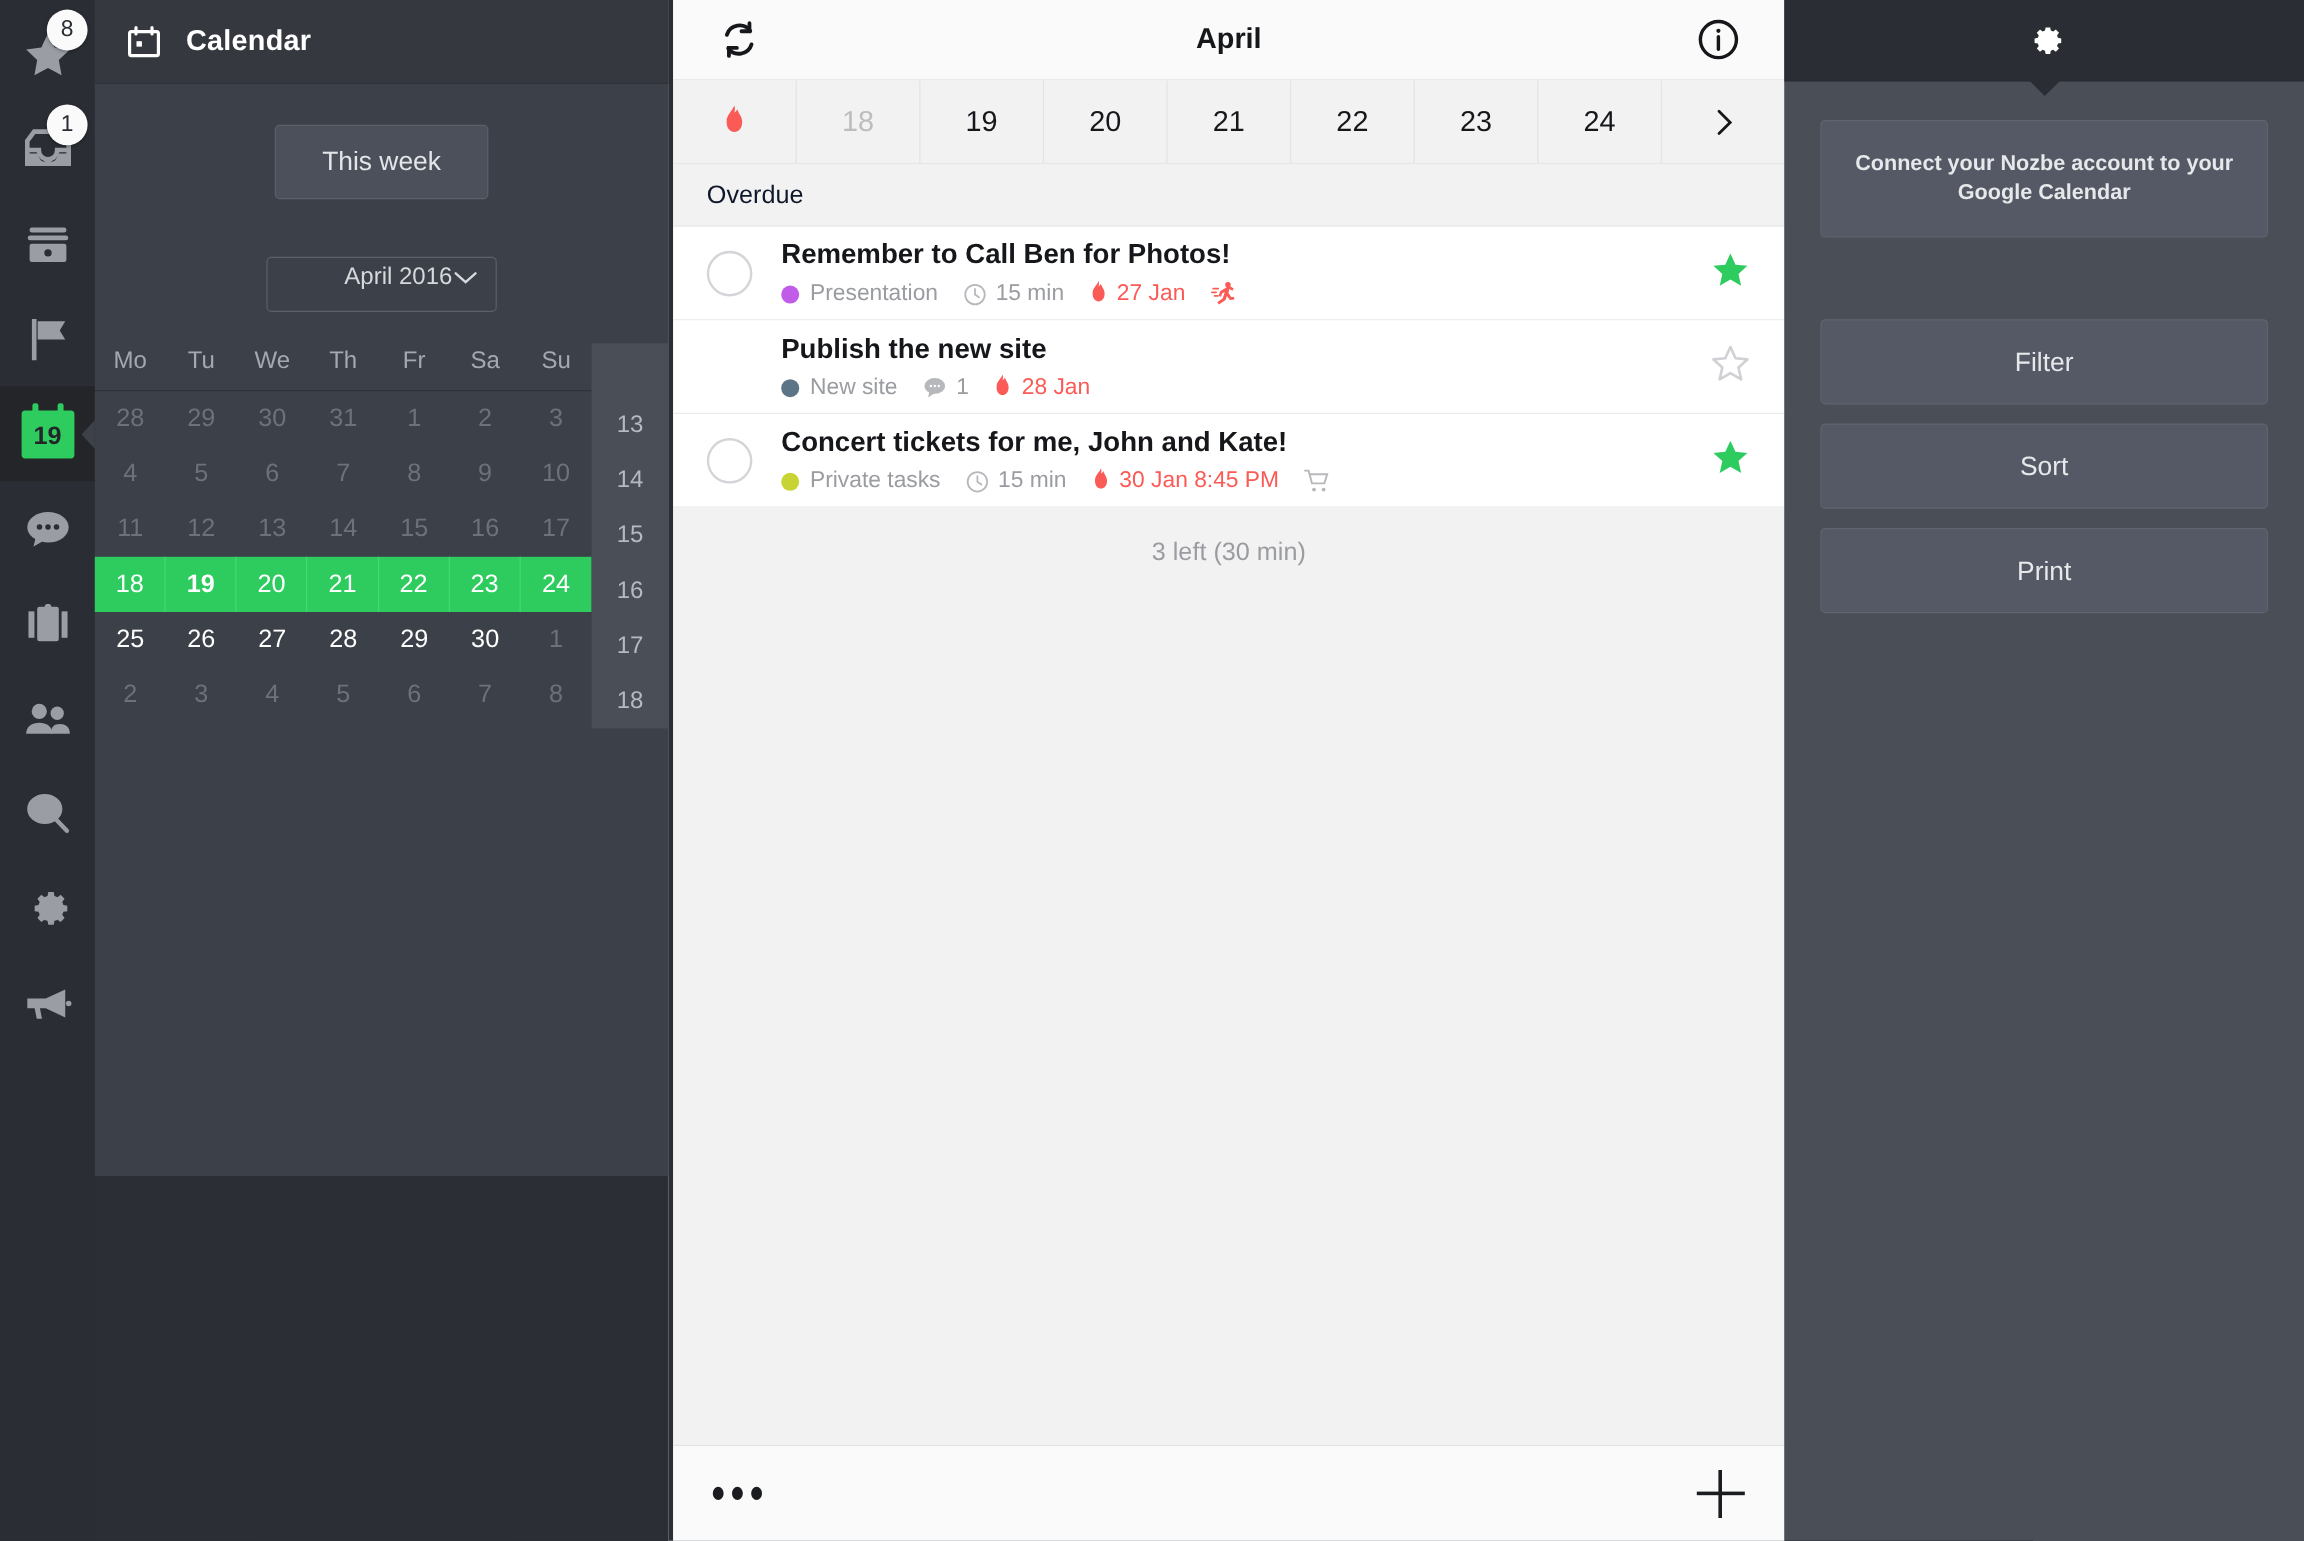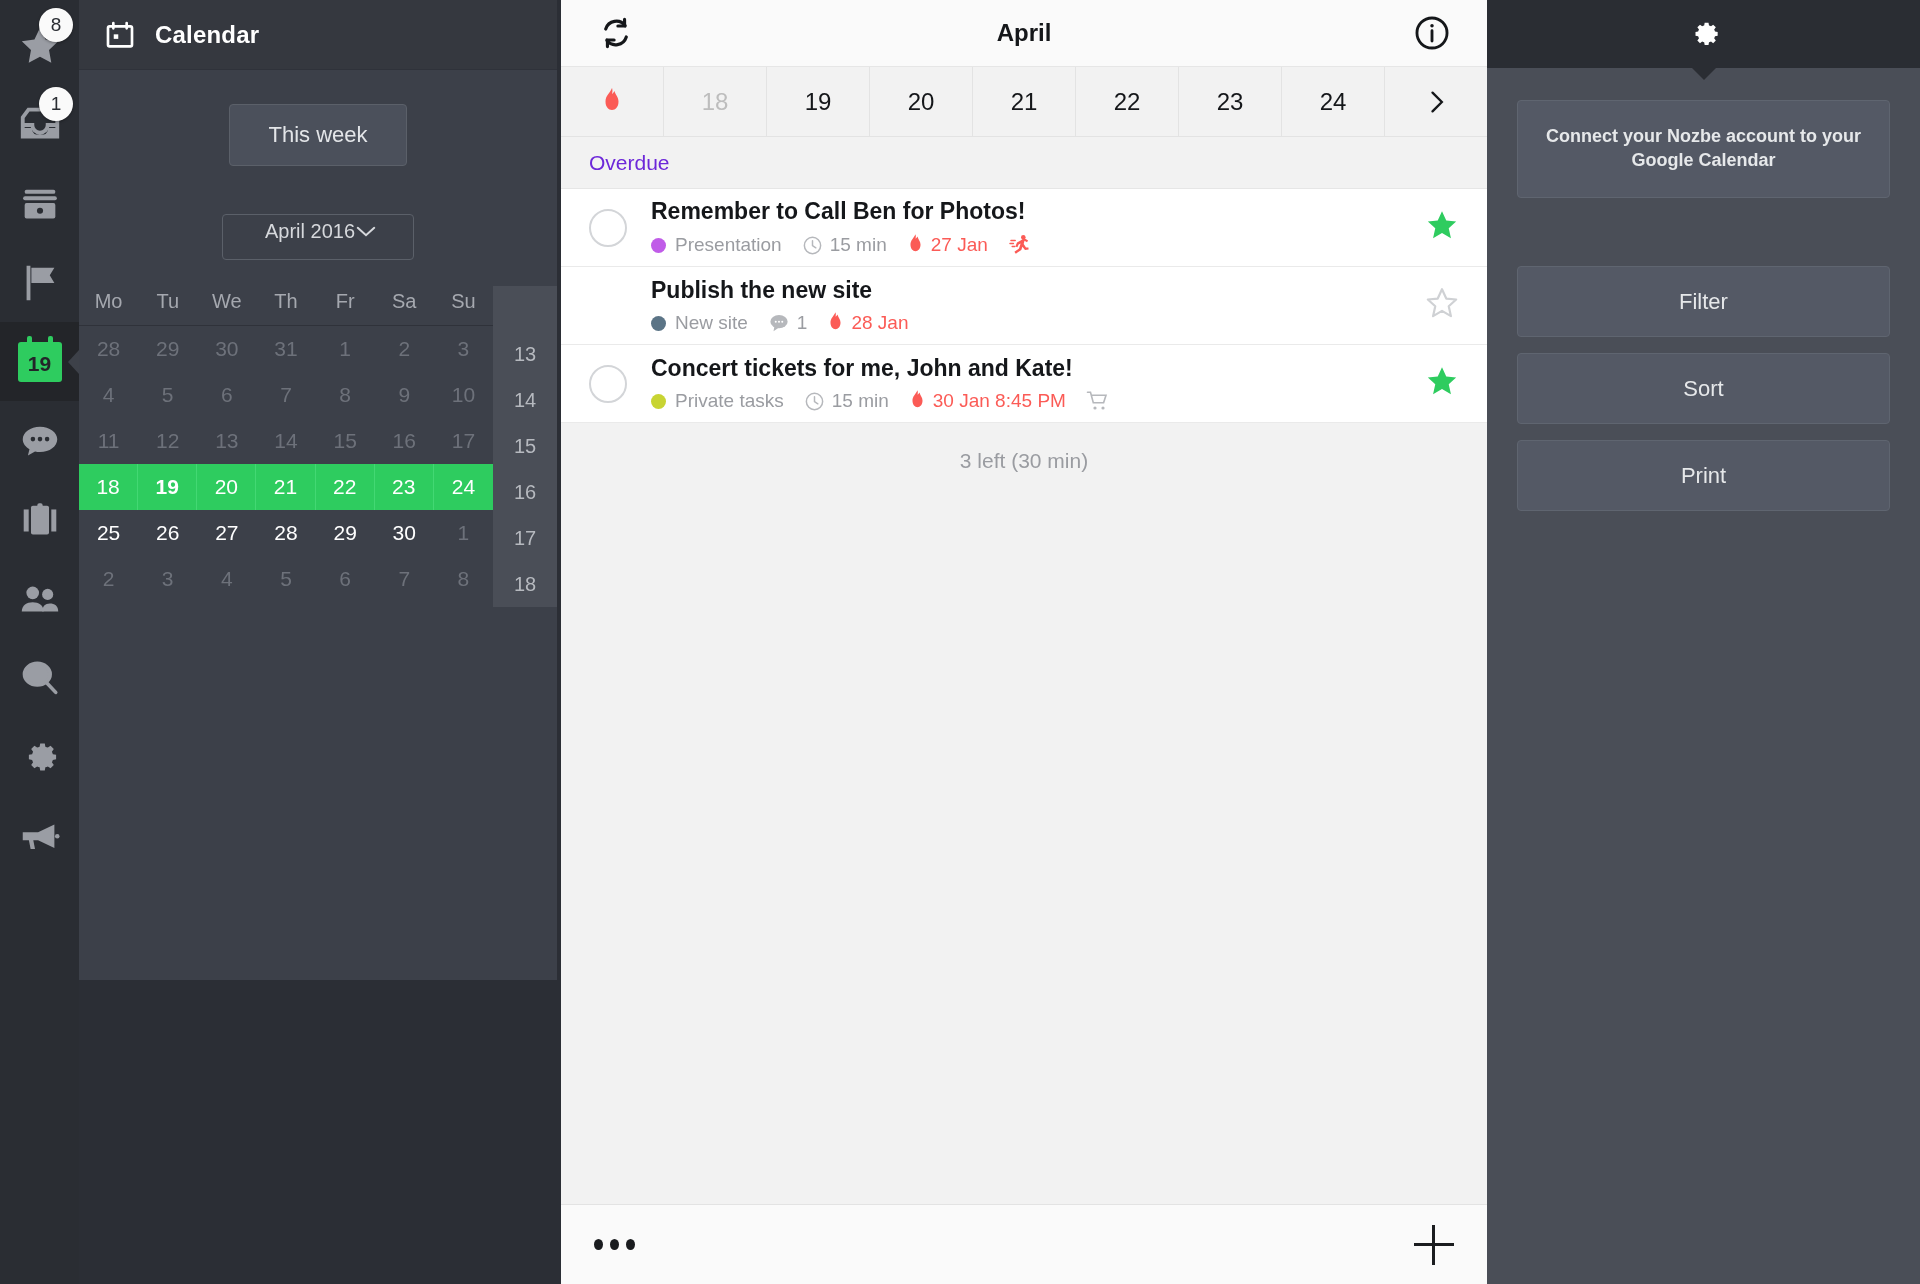--- a/index.html
+++ b/index.html
@@ -73,21 +73,21 @@
   .thisweek-wrap { display:flex; justify-content:center; }
   .thisweek {
     background: #4b505b; border: 1px solid #5b6069;
     border-radius: 4px; color: #e3e5e8;
     font-size: 22px; padding: 17px 38px;
   }
   .monthsel-wrap { display:flex; justify-content:center; margin-top: 48px; }
   .monthsel {
     width: 192px; height: 46px;
     border: 1px solid #5b6069; border-radius: 4px;
-    display:flex; align-items:center; justify-content:center;
+    display:flex; align-items:center; justify-content:flex-end;
     padding: 0 14px 12px 20px; color: #d6d8dc; font-size: 20px;
   }
   .chev { width: 22px; height: 13px; }
   .grid-wrap { margin-top: 26px; position: relative; display: flex; }
   .daygrid { width: 414px; flex: 0 0 414px;}
   .dow-row { display: grid; grid-template-columns: repeat(7, 1fr); }
   .dow {
     text-align: center; color: #a5a8af; font-size: 20px; padding: 4px 0 12px;
   }
   .weeks { border-top: 1px solid #2f323a; }
@@ -135,21 +135,21 @@
   .datecell {
     flex: 1 1 0; display:flex; align-items:center; justify-content:center;
     border-right: 1px solid #e3e3e3; font-size: 24px; color:#15171a;
   }
   .datecell:last-child { border-right: none; }
   .datecell.dim { color: #bdbdbd; }
   .flame { width: 22px; height: 28px; }
 
   .overdue {
     height: 52px; background: #f2f2f2; display:flex; align-items:center;
-    padding-left: 28px; color:#6d28d9; font-size: 21px;
+    padding-left: 28px; color:#0f172a; font-size: 21px;
     border-bottom: 1px solid #e6e6e6;
   }
   .task {
     background:#fff; display:flex; align-items:center;
     padding: 0 28px 0 28px; height: 78px;
     border-bottom: 1px solid #eaeaea;
   }
   .chk {
     width: 38px; height: 38px; border-radius:50%;
     border: 2px solid #d3d5d8; flex: 0 0 38px; margin-right: 24px;

